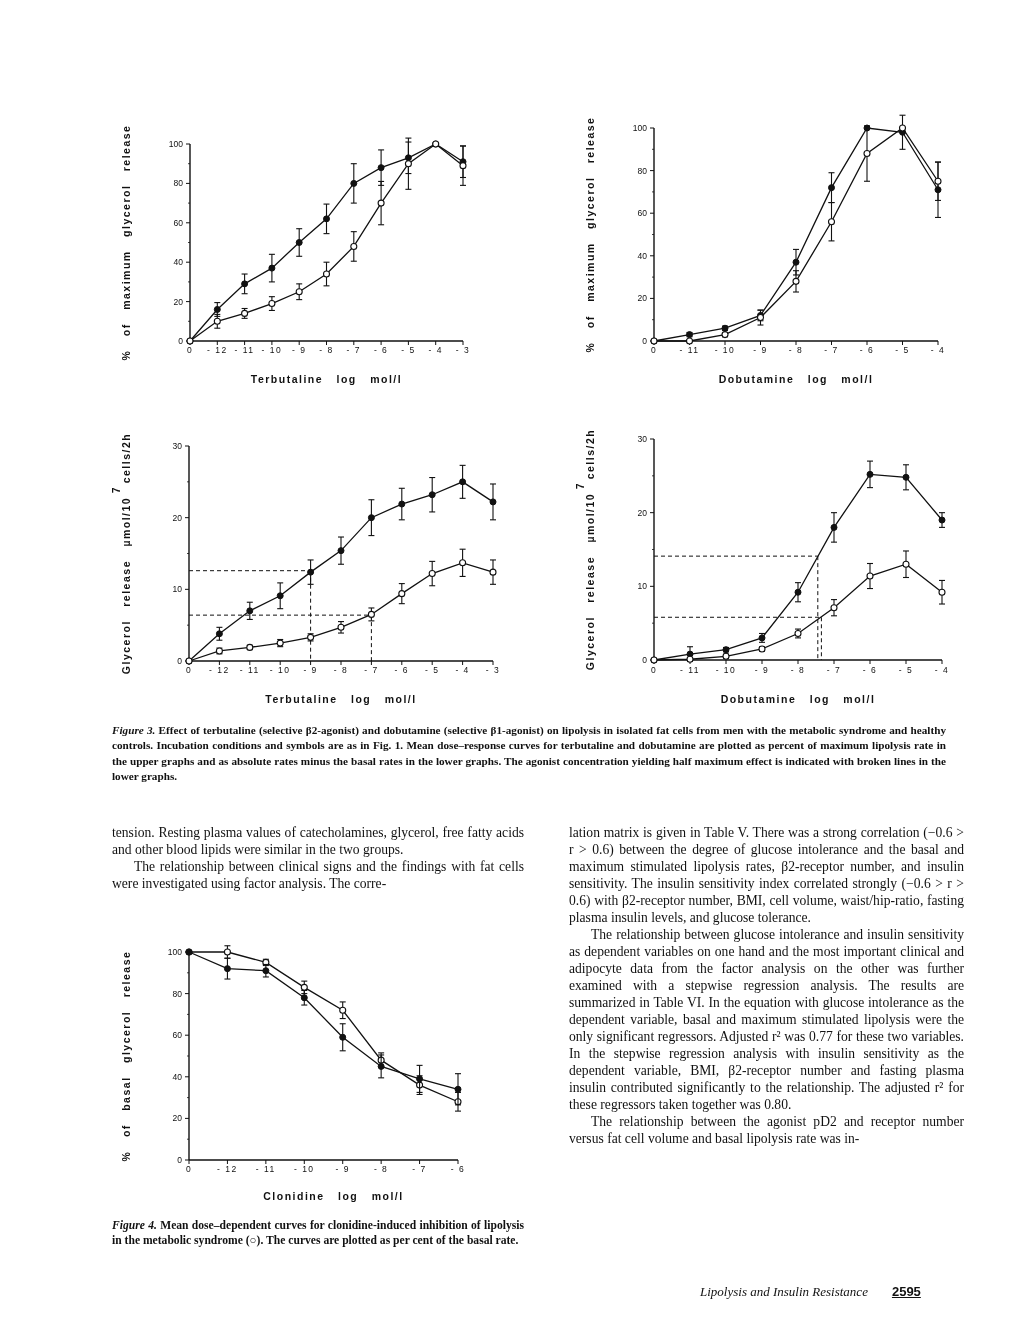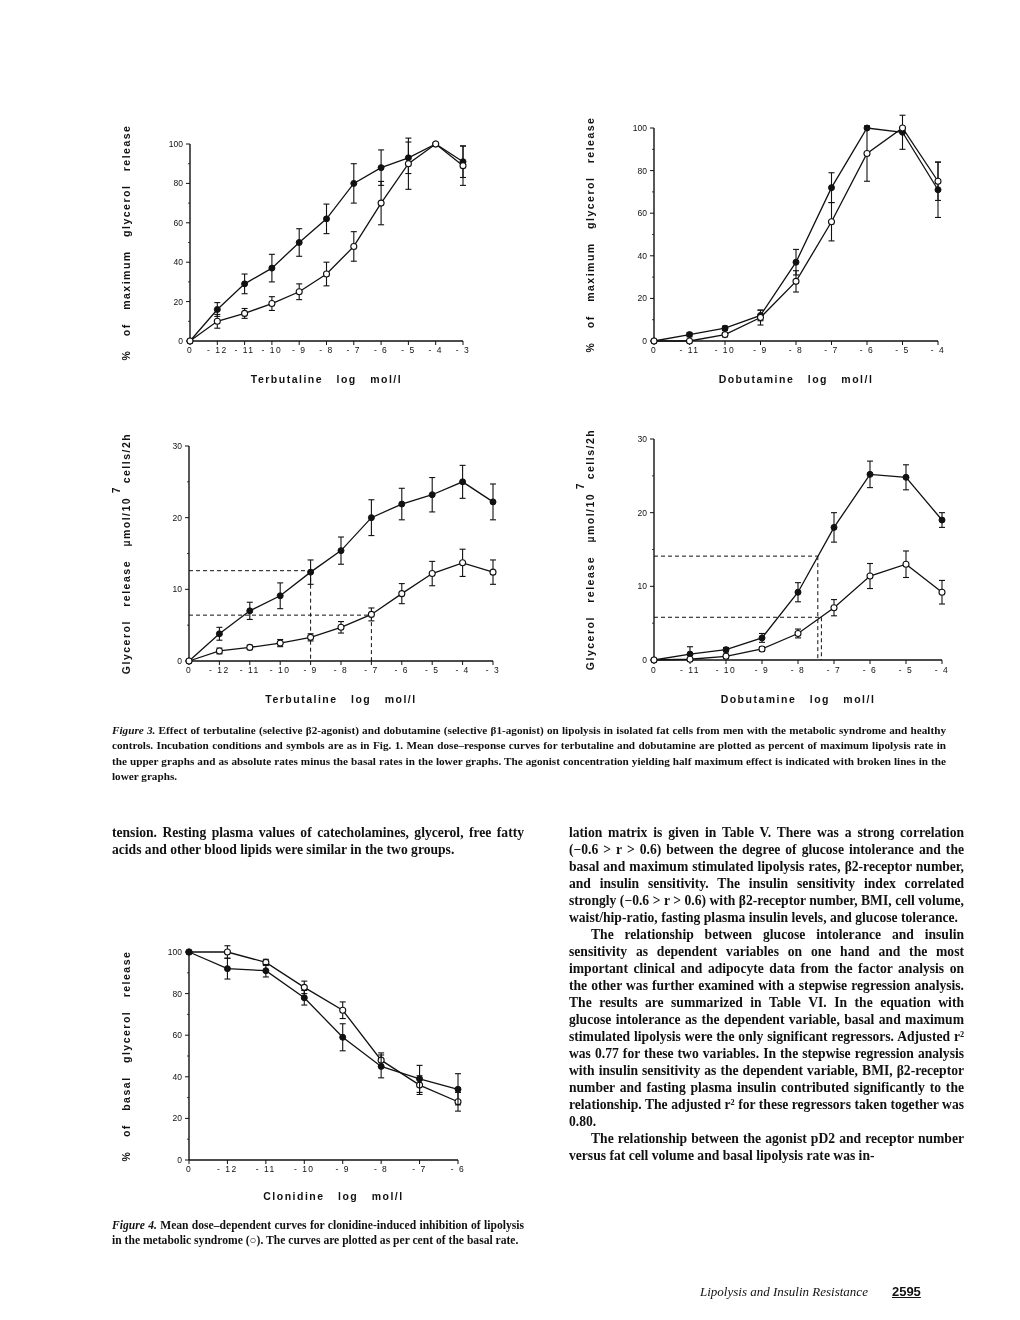--- a/index.html
+++ b/index.html
@@ -4,21 +4,21 @@
 <style>
   html, body { margin:0; padding:0; background:#fff; }
   body { width:1020px; height:1320px; position:relative; overflow:hidden; color:#111; font-family:"Liberation Serif", serif; }
   svg.chart { position:absolute; left:0; top:0; overflow:visible; }
   .tick-label { font-family:"Liberation Sans", sans-serif; font-size:8.5px; fill:#111; }
   .axis-title { font-family:"Liberation Sans", sans-serif; font-size:10.5px; font-weight:bold; fill:#111; letter-spacing:1.5px; word-spacing:9px; }
   .ylabel { font-family:"Liberation Sans", sans-serif; font-size:10.5px; font-weight:bold; fill:#111; letter-spacing:1.5px; word-spacing:9px; }
   .caption { position:absolute; font-size:11.2px; line-height:15.3px; text-align:justify;font-weight:bold; }
   .caption i { font-style:italic; }
   .body-col { position:absolute; font-size:13.6px; line-height:17px; text-align:justify; }
-  .body-col p { margin:0;font-weight:bold; }
+  .body-col p { margin:0; }
   .body-col p.indent { text-indent:22px; }
   .footer { position:absolute; left:700px; top:1284px; font-size:13px; }
   .footer .journal { font-style:italic; }
   .footer .page { font-family:"Liberation Sans", sans-serif; font-weight:bold; margin-left:24px;text-decoration:underline; }
 </style>
 </head>
 <body>
 
 <svg class="chart" width="1020" height="1320">
     <line x1="190" y1="341" x2="190" y2="144" stroke="#111" stroke-width="1.4"></line>
@@ -581,20 +581,21 @@
     <line x1="455" y1="1104.88" x2="461" y2="1104.88" stroke="#111" stroke-width="1.1"></line>
     <circle cx="458" cy="1089.28" r="3" fill="#111" stroke="#111"></circle>
   </svg>
 
 <div class="caption" style="left:112px; top:723px; width:834px;">
   <i>Figure 3.</i><span> Effect of terbutaline (selective β2-agonist) and dobutamine (selective β1-agonist) on lipolysis in isolated fat cells from men with the metabolic syndrome and healthy controls. Incubation conditions and symbols are as in Fig. 1. Mean dose–response curves for terbutaline and dobutamine are plotted as percent of maximum lipolysis rate in the upper graphs and as absolute rates minus the basal rates in the lower graphs. The agonist concentration yielding half maximum effect is indicated with broken lines in the lower graphs.</span>
 </div>
 
 <div class="body-col" style="left:112px; top:824px; width:412px;">
   <p>tension. Resting plasma values of catecholamines, glycerol, free fatty acids and other blood lipids were similar in the two groups.</p>
+  <p class="indent">The relationship between clinical signs and the findings with fat cells were investigated using factor analysis. The corre-</p>
 </div>
 
 <div class="caption" style="left:112px; top:1218px; width:412px; font-size:11.6px;">
   <i>Figure 4.</i><span> Mean dose–dependent curves for clonidine-induced inhibition of lipolysis in the metabolic syndrome (○). The curves are plotted as per cent of the basal rate.</span>
 </div>
 
 <div class="body-col" style="left:569px; top:824px; width:395px;">
   <p>lation matrix is given in Table V. There was a strong correlation (−0.6 &gt; r &gt; 0.6) between the degree of glucose intolerance and the basal and maximum stimulated lipolysis rates, β2-receptor number, and insulin sensitivity. The insulin sensitivity index correlated strongly (−0.6 &gt; r &gt; 0.6) with β2-receptor number, BMI, cell volume, waist/hip-ratio, fasting plasma insulin levels, and glucose tolerance.</p>
   <p class="indent">The relationship between glucose intolerance and insulin sensitivity as dependent variables on one hand and the most important clinical and adipocyte data from the factor analysis on the other was further examined with a stepwise regression analysis. The results are summarized in Table VI. In the equation with glucose intolerance as the dependent variable, basal and maximum stimulated lipolysis were the only significant regressors. Adjusted r² was 0.77 for these two variables. In the stepwise regression analysis with insulin sensitivity as the dependent variable, BMI, β2-receptor number and fasting plasma insulin contributed significantly to the relationship. The adjusted r² for these regressors taken together was 0.80.</p>
   <p class="indent">The relationship between the agonist pD2 and receptor number versus fat cell volume and basal lipolysis rate was in-</p>

